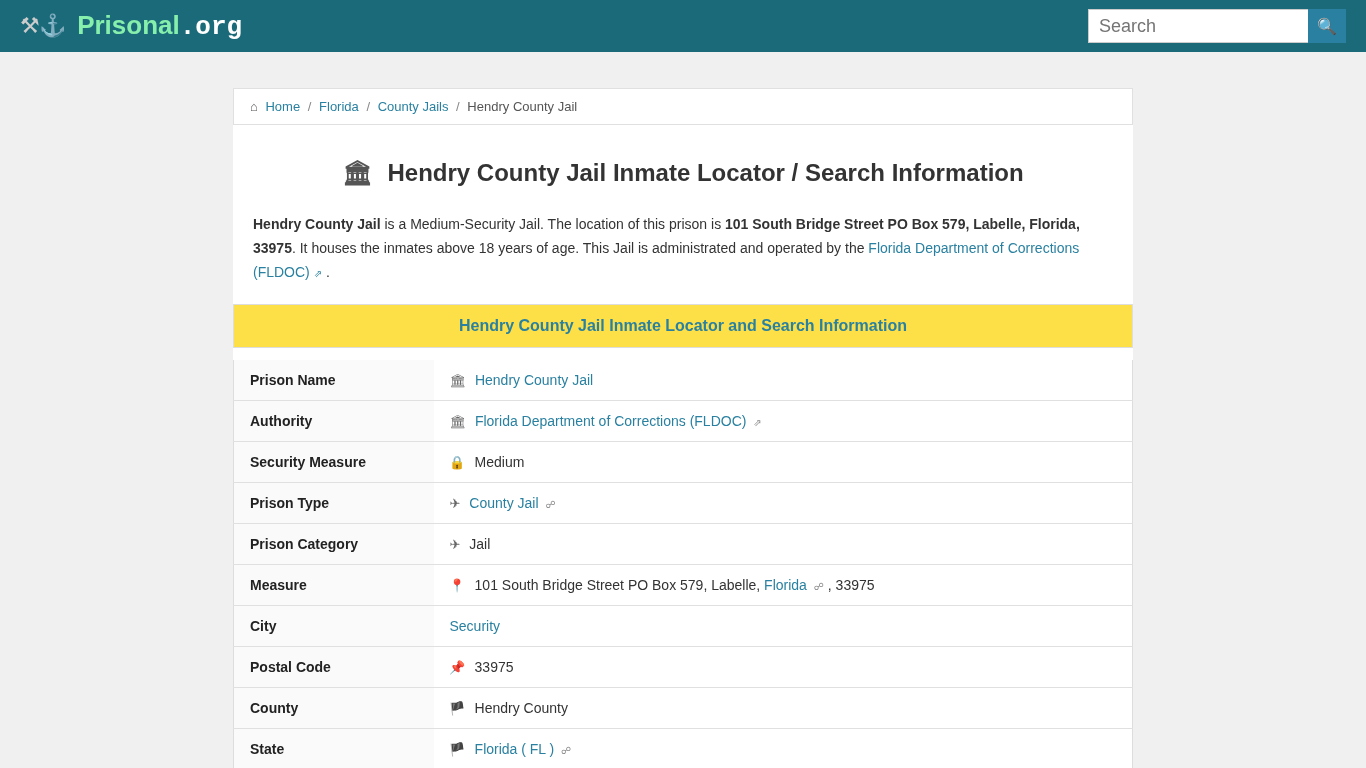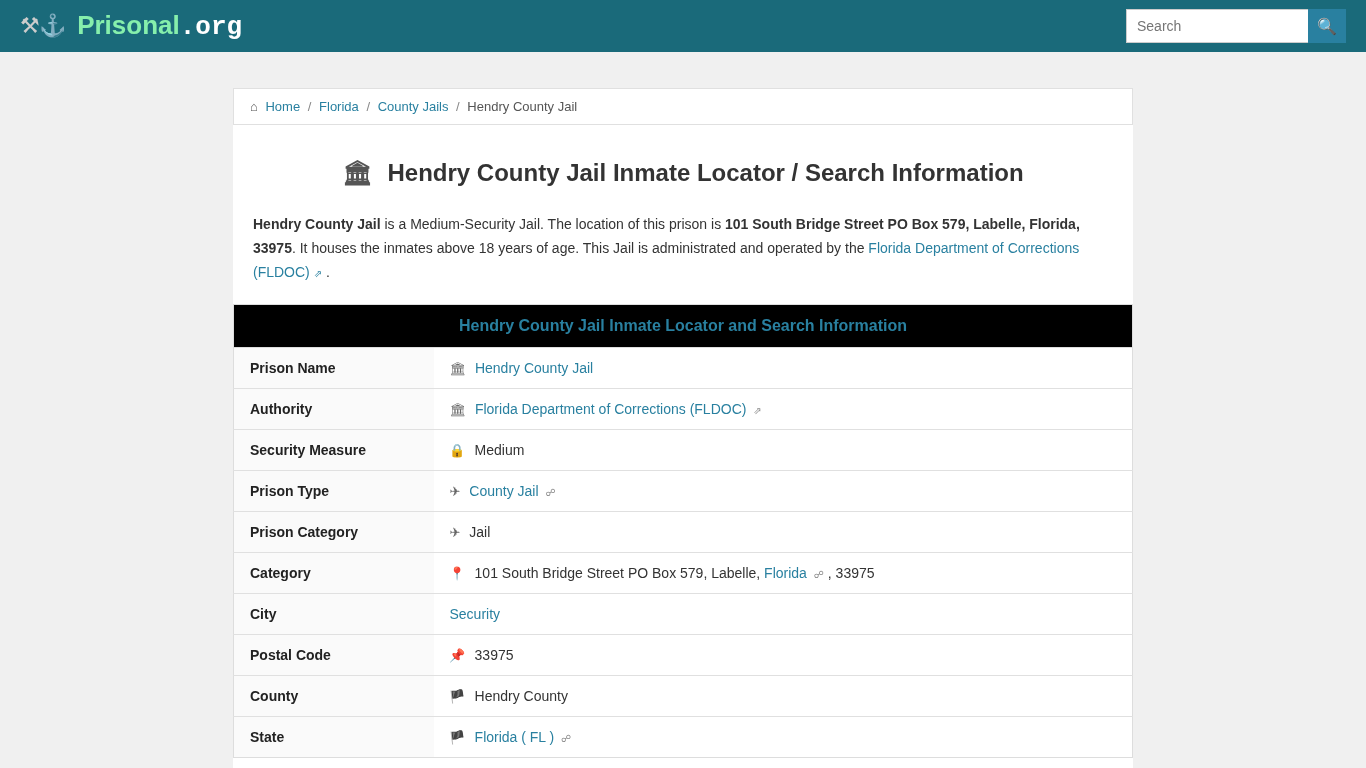--- a/index.html
+++ b/index.html
@@ -30,26 +30,26 @@
     }
     .logo-text span {
       color: #86efac;
     }
     .search-area {
       display: flex;
       align-items: center;
       gap: 0;
     }
     .search-input {
-      width: 182px;
+      width: 220px;
       height: 34px;
       padding: 0 10px;
       border: 1px solid #ccc;
       border-right: none;
-      font-size: 14px;
+      font-size: 18px;
       outline: none;
       color: #999;
     }
     .search-btn {
       background: #2980a0;
       border: 1px solid #2980a0;
       color: #fff;
       height: 34px;
       width: 38px;
       cursor: pointer;
@@ -109,28 +109,28 @@
     .description a {
       color: #2980a0;
       text-decoration: none;
     }
 
     
     .info-section {
       padding: 0 0 20px;
     }
     .info-section-header {
-      background: #000000;
+      background: #fde047;
       border: 1px solid #ddd;
       padding: 12px 16px;
       text-align: center;
       font-size: 16px;
       font-weight: bold;
       color: #2980a0;
-      margin-bottom: 0;
+      margin-bottom: 12px;
     }
     .info-table {
       width: 100%;
       border-collapse: collapse;
       border: 1px solid #ddd;
       border-top: none;
     }
     .info-table tr {
       border-bottom: 1px solid #e0e0e0;
     }
@@ -256,21 +256,21 @@
 
           <tr>
             <td>Prison Category</td>
             <td>
               <span class="cell-icon">✈</span>
               <span>Jail</span>
             </td>
           </tr>
 
           <tr>
-            <td>Category</td>
+            <td>Measure</td>
             <td>
               <span class="cell-icon">📍</span>
               <span>101 South Bridge Street PO Box 579, Labelle, </span>
               <a href="#">Florida</a>
               <span class="ext-link-icon">☍</span>
               <span>, 33975</span>
             </td>
           </tr>
 
           <tr>

